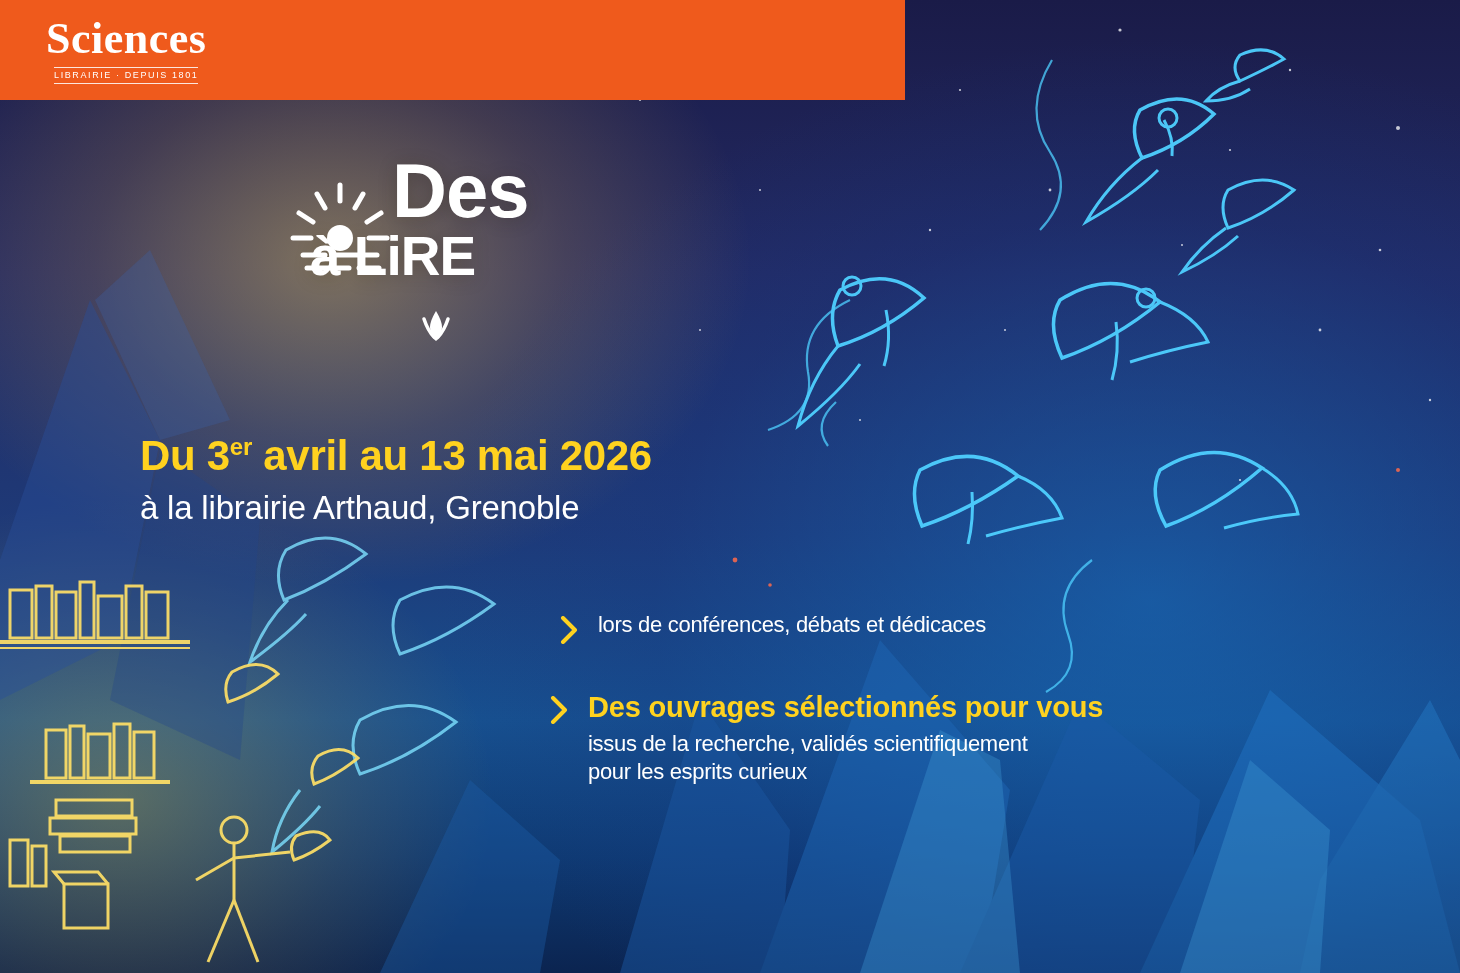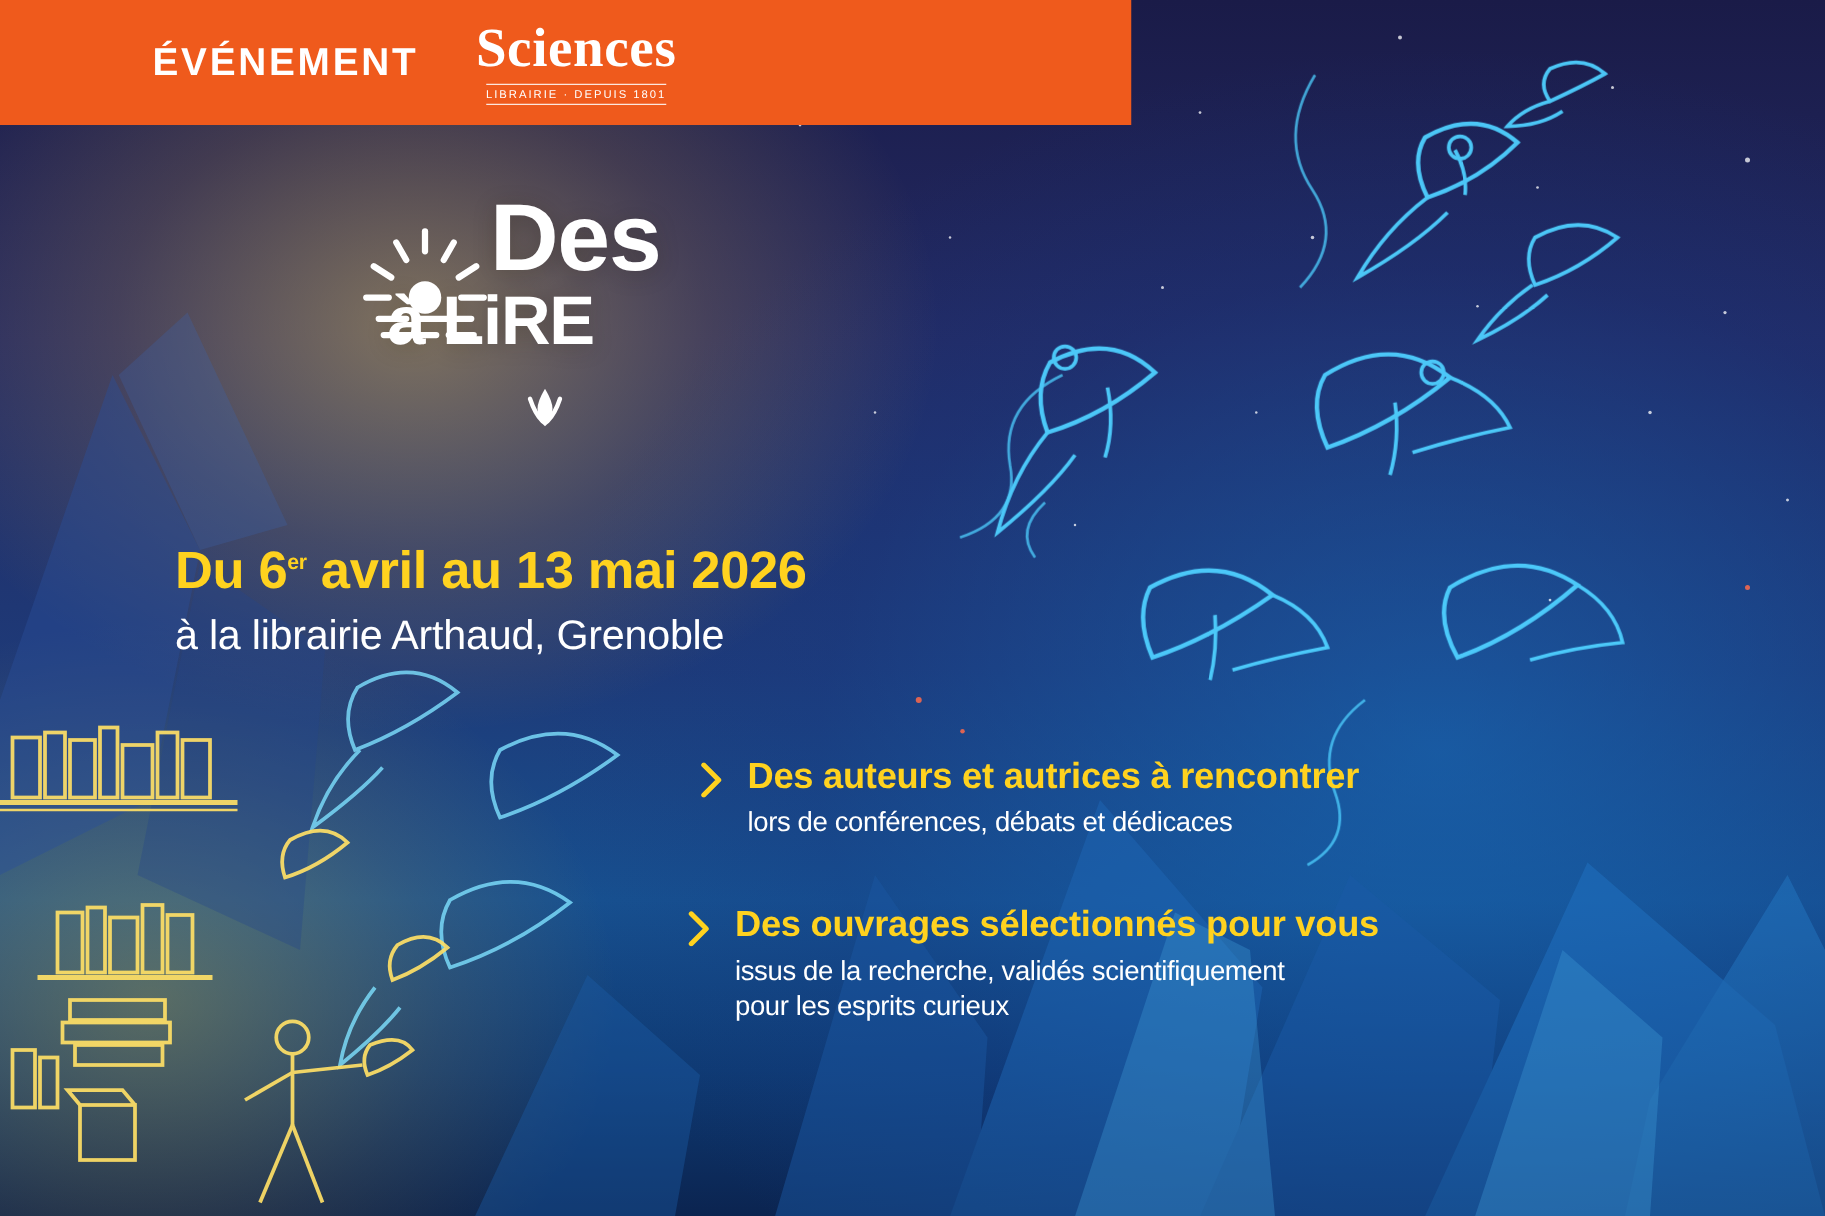--- a/index.html
+++ b/index.html
@@ -157,21 +157,21 @@
     top: 432px;
     z-index: 6;
   }
   .date-main {
     color: #ffd21f;
     font-size: 42px;
     font-weight: bold;
     letter-spacing: -0.3px;
   }
   .date-main sup {
-    font-size: 17px;
+    font-size: 24px;
     vertical-align: super;
   }
   .date-place {
     color: #ffffff;
     font-size: 33px;
     margin-top: 9px;
     letter-spacing: -0.2px;
   }
 
   
@@ -346,21 +346,20 @@
       <line x1="234" y1="900" x2="258" y2="962"></line>
       <line x1="234" y1="858" x2="196" y2="880"></line>
       <line x1="234" y1="858" x2="290" y2="852"></line>
       <path d="M296 836 q24 -10 34 4 q-18 14 -36 20 q-6 -14 2 -24 z"></path>
       <path d="M318 756 q24 -14 40 2 q-22 18 -44 26 q-6 -16 4 -28 z"></path>
       <path d="M232 672 q28 -16 46 2 q-24 20 -50 28 q-6 -18 4 -30 z"></path>
     </g>
   </svg>
 
   <div class="header-bar">
-    <div class="evenement">ÉVÉNEMENT</div>
 
 
     <div class="arthaud-logo">
       <div class="arthaud-name">Sciences</div>
       <div class="arthaud-sub">LIBRAIRIE · DEPUIS 1801</div>
     </div>
   </div>
 
   <div class="title-block">
     <svg class="sun-icon" viewBox="0 0 110 92">
@@ -385,32 +384,31 @@
     <svg class="tulip-icon" viewBox="0 0 40 44">
       <path d="M20 6 q6 10 6 16 q0 10 -6 14 q-6 -4 -6 -14 q0 -6 6 -16 z" fill="#ffffff"></path>
       <path d="M8 14 q4 12 10 18" stroke="#ffffff" stroke-width="3.5" fill="none" stroke-linecap="round"></path>
       <path d="M32 14 q-4 12 -10 18" stroke="#ffffff" stroke-width="3.5" fill="none" stroke-linecap="round"></path>
     </svg>
     <div class="title-line3">à LiRE</div>
   </div>
 
   <div class="dates">
     <div class="date-main">
-      <span>Du 6</span><sup>er</sup><span> avril au 13 mai 2026</span>
+      <span>Du 3</span><sup>er</sup><span> avril au 13 mai 2026</span>
     </div>
     <div class="date-place">à la librairie Arthaud, Grenoble</div>
   </div>
 
   <div class="bullets">
 
     <div class="bullet">
       <svg class="chev" viewBox="0 0 18 28">
         <path d="M3 2 L15 14 L3 26" fill="none" stroke="#ffd21f" stroke-width="4" stroke-linecap="round" stroke-linejoin="round"></path>
       </svg>
-      <div class="bullet-head">Des auteurs et autrices à rencontrer</div>
       <div class="bullet-sub">lors de conférences, débats et dédicaces</div>
     </div>
 
     <div class="bullet second">
       <svg class="chev" viewBox="0 0 18 28">
         <path d="M3 2 L15 14 L3 26" fill="none" stroke="#ffd21f" stroke-width="4" stroke-linecap="round" stroke-linejoin="round"></path>
       </svg>
       <div class="bullet-head">Des ouvrages sélectionnés pour vous</div>
       <div class="bullet-sub" style="white-space:pre-line;">issus de la recherche, validés scientifiquement
 pour les esprits curieux</div>

